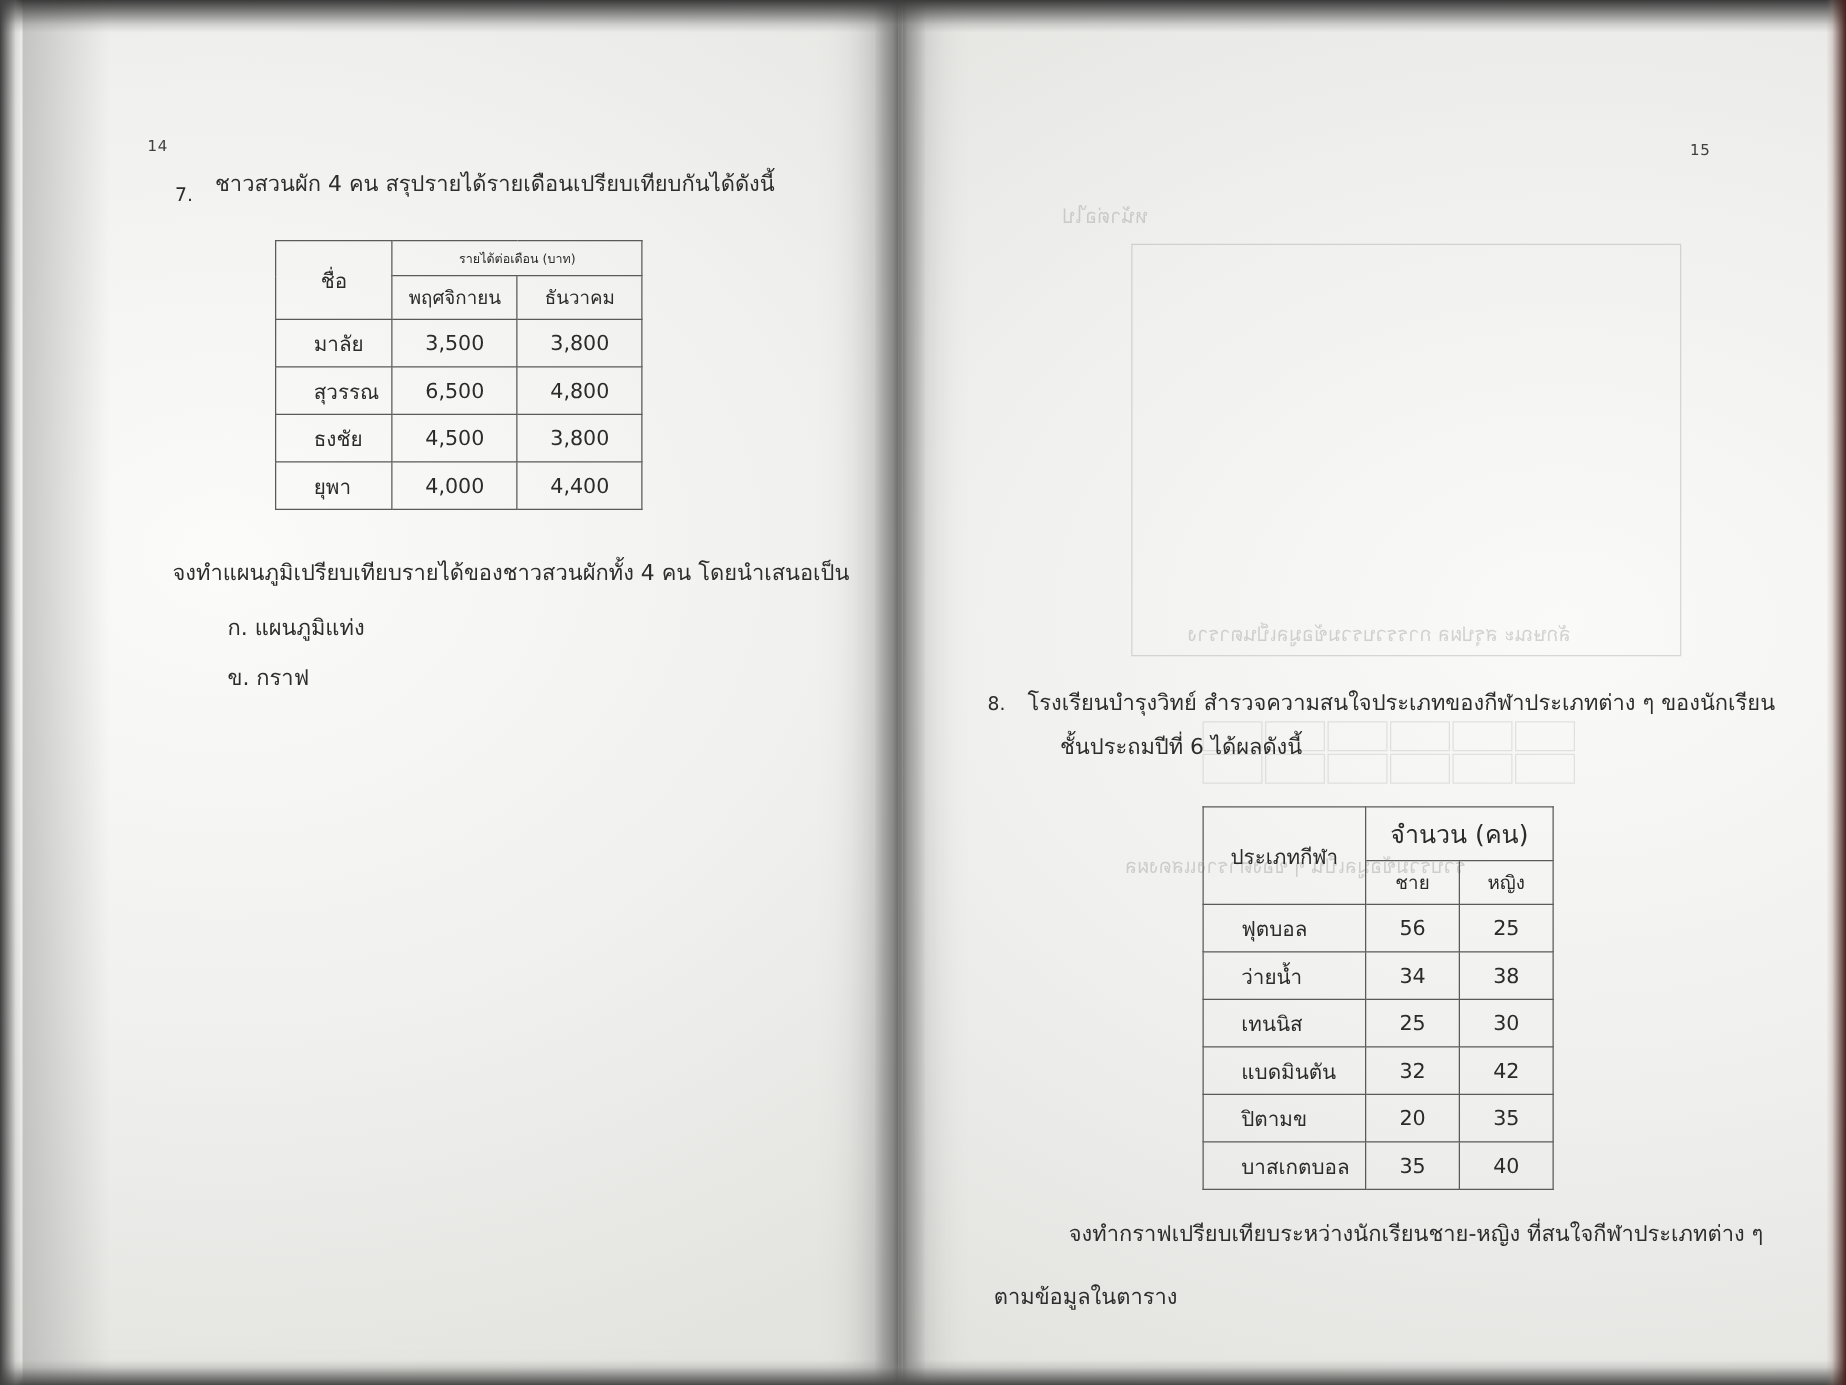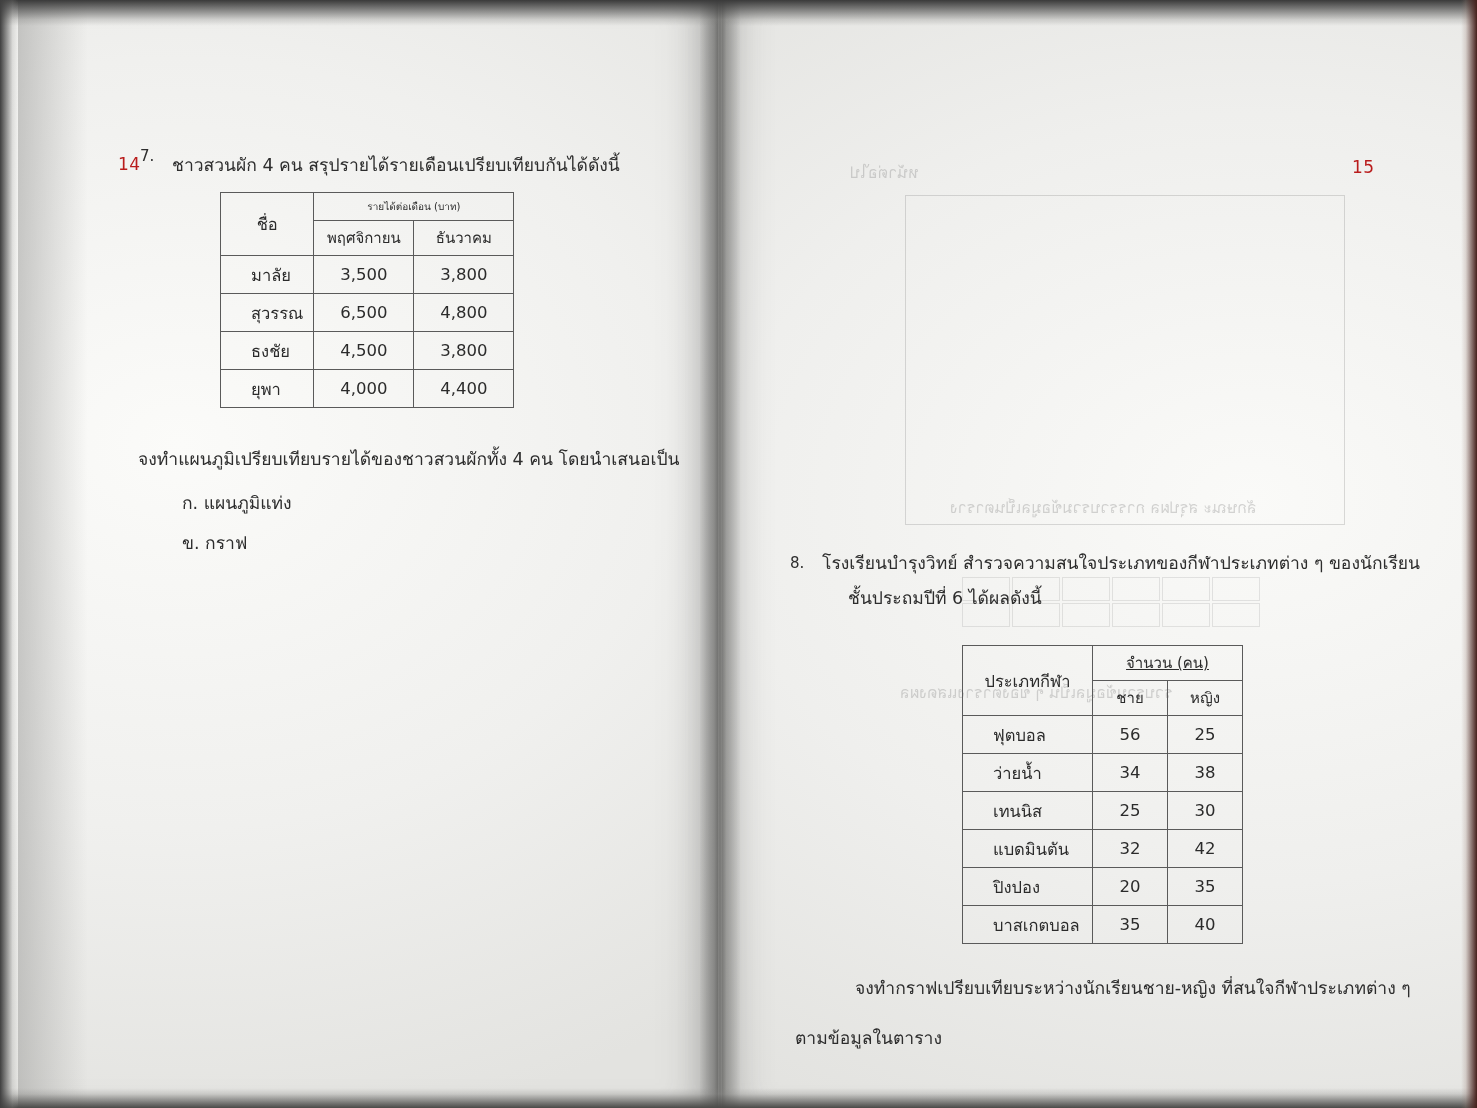--- a/index.html
+++ b/index.html
@@ -86,24 +86,23 @@
     position: absolute;
     top: 0; bottom: 0; left: 18px; width: 70px;
     background: linear-gradient(to right, rgba(160,160,158,.55), rgba(255,255,255,0));
     z-index: 3;
     pointer-events: none;
   }
 
   
   .folio {
     position: absolute;
-    font-size: 17px;
-    color: #b91c1c;
+    font-size: 12px;
+    color: #404040;
     letter-spacing: .5px;
-    margin-top: 44px;
   }
   .txt {
     position: absolute;
     color: #2d2d2d;
     font-size: 17.5px;
     line-height: 1.55;
     white-space: nowrap;
   }
 
   
@@ -195,21 +194,21 @@
   </tbody>
     </table>
   <div class="ghost" style="left:950px; top:495px;">ลักษณะ สรุปผล การรวบรวมข้อมูลเป็นตาราง</div>
   <div class="ghost" style="left:900px; top:680px;">รวบรวมข้อมูลเป็น ๆ ของตารางแสดงผล</div>
 
   <div id="content-layer">
 
     <div class="folio" style="left:118px; top:110px;">14</div>
 
     <div class="txt" style="left:140px; top:145px; font-size:15px;">7.</div>
-    <div class="txt" style="left:172px; top:152px;">ชาวสวนผัก 4 คน สรุปรายได้รายเดือนเปรียบเทียบกันได้ดังนี้</div>
+    <div class="txt" style="left:172px; top:135px;">ชาวสวนผัก 4 คน สรุปรายได้รายเดือนเปรียบเทียบกันได้ดังนี้</div>
 
     <table class="qtable" id="table-income" style="left:220px; top:192px;">
       <thead>
         <tr>
           <td rowspan="2" class="rowspan-head" style="width:90px;">ชื่อ</td>
           <td colspan="2" style="font-size:10px;">รายได้ต่อเดือน (บาท)</td>
         </tr>
         <tr>
           <td style="width:100px; font-size:15px;">พฤศจิกายน</td>
           <td style="width:100px; font-size:15px;">ธันวาคม</td>
@@ -246,21 +245,21 @@
     <div class="folio" style="left:1352px; top:113px;">15</div>
 
     <div class="txt" style="left:790px; top:552px; font-size:15px;">8.</div>
     <div class="txt" style="left:822px; top:550px;">โรงเรียนบำรุงวิทย์ สำรวจความสนใจประเภทของกีฬาประเภทต่าง ๆ ของนักเรียน</div>
     <div class="txt" style="left:848px; top:585px;">ชั้นประถมปีที่ 6 ได้ผลดังนี้</div>
 
     <table class="qtable" id="table-sports" style="left:962px; top:645px;">
       <thead>
         <tr>
           <td rowspan="2" class="rowspan-head" style="width:130px;">ประเภทกีฬา</td>
-          <td colspan="2" style="font-size:15px;text-decoration:underline;">จำนวน (คน)</td>
+          <td colspan="2" style="font-size:20px;">จำนวน (คน)</td>
         </tr>
         <tr>
           <td style="width:75px; font-size:15px;">ชาย</td>
           <td style="width:75px; font-size:15px;">หญิง</td>
         </tr>
       </thead>
       <tbody>
         <tr>
           <td class="label">ฟุตบอล</td>
           <td>56</td>
@@ -275,21 +274,21 @@
           <td class="label">เทนนิส</td>
           <td>25</td>
           <td>30</td>
         </tr>
         <tr>
           <td class="label">แบดมินตัน</td>
           <td>32</td>
           <td>42</td>
         </tr>
         <tr>
-          <td class="label">ปิงปอง</td>
+          <td class="label">ปิตามข</td>
           <td>20</td>
           <td>35</td>
         </tr>
         <tr>
           <td class="label">บาสเกตบอล</td>
           <td>35</td>
           <td>40</td>
         </tr>
       </tbody>
     </table>

